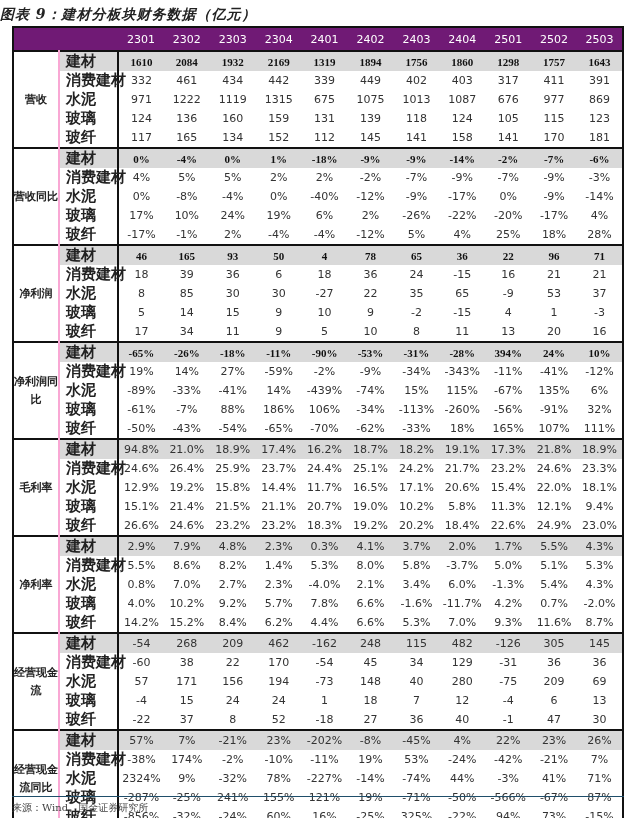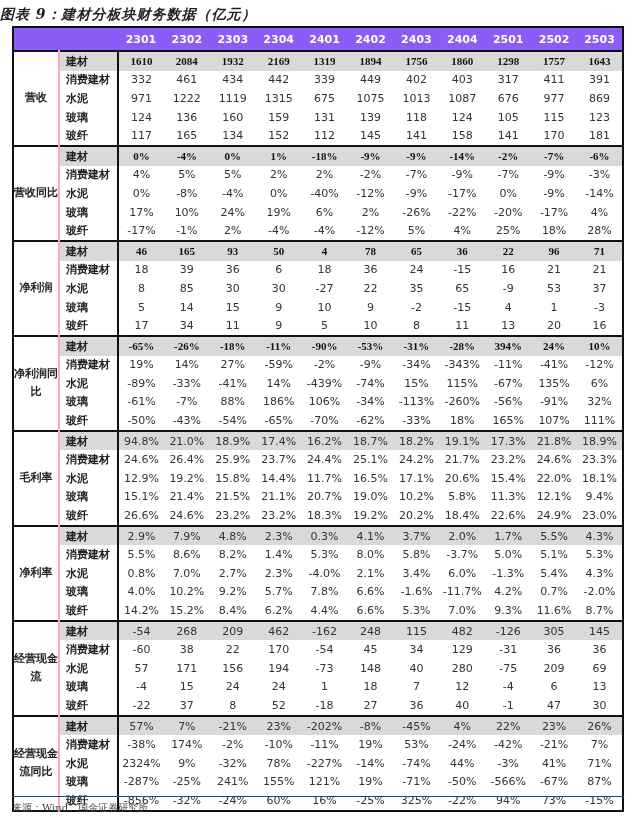--- a/index.html
+++ b/index.html
@@ -6,23 +6,23 @@
   body { width: 640px; height: 818px; position: relative; overflow: hidden; font-family: "DejaVu Sans", sans-serif; }
   .title { position: absolute; left: 0; top: 6px; font-family: "DejaVu Serif", serif; font-style: italic; font-weight: bold; font-size: 14px; color: #222; letter-spacing: 1px; }
   table { position: absolute; left: 12px; top: 27px; width: 299px; border-collapse: collapse; table-layout: fixed; width: 300px; }
   table.data { position: absolute; left: 12px; top: 26px; width: 300px; }
   table.data { width: 300px; }
   table.data { border-collapse: collapse; table-layout: fixed; }
   table.data { border: 2px solid #111; }
   table.data { width: 300px; }
   table.data { width: 300px; }
   table.data td, table.data th { padding: 0; text-align: center; font-size: 11px; color: #333; height: 18.6px; white-space: nowrap; }
-  table.data thead th { background: #8b5cf6; color: #fff; font-weight: bold; height: 22px; font-size: 11px; }
+  table.data thead th { background: #701a75; color: #fff; font-weight: normal; height: 22px; font-size: 11px; }
   table.data td.group { width: 45px; font-family: "DejaVu Serif", serif; font-weight: bold; font-size: 11px; color: #222; border-right: 2px solid #f9a8d4; line-height: 18px; white-space: normal; }
-  table.data td.sub { width: 53px; text-align: left; padding-left: 6px; font-family: "DejaVu Serif", serif; font-weight: bold; font-size: 11px; color: #222; border-right: 2px solid #111; }
+  table.data td.sub { width: 53px; text-align: left; padding-left: 6px; font-family: "DejaVu Serif", serif; font-weight: bold; font-size: 15px; color: #222; border-right: 2px solid #111; }
   table.data tr.block-top td { border-top: 2px solid #111; }
   table.data tr.total td.v, table.data tr.total td.sub { background: #d9d9d9; }
   table.data tr.total.bold td.v { font-weight: bold; color: #111; font-family: Liberation Serif, serif; }
   .source { position: absolute; left: 12px; top: 801px; font-family: "DejaVu Serif", serif; font-size: 10px; color: #444; }
   .bottom-rule { position: absolute; left: 12px; top: 796px; width: 612px; height: 1px; background: #1f4e6a; }
 </style>
 </head>
 <body>
 
 <div class="title">图表 9：建材分板块财务数据（亿元）</div>

